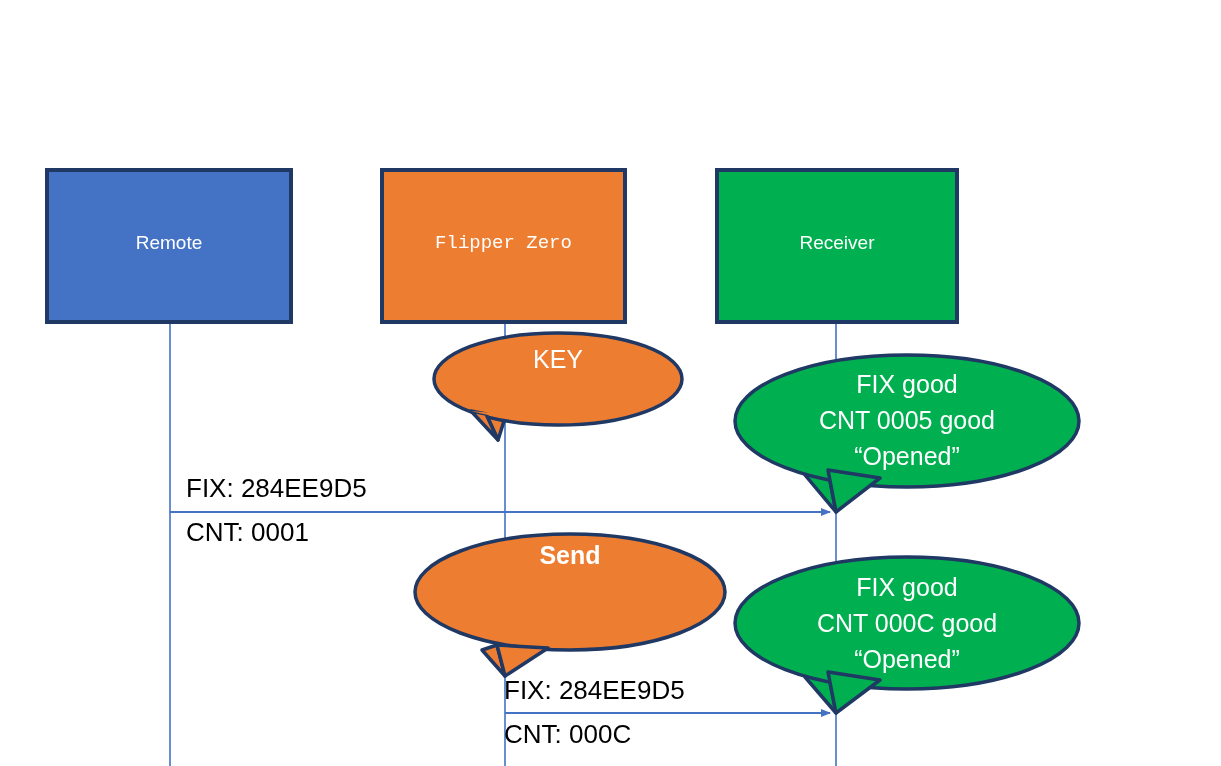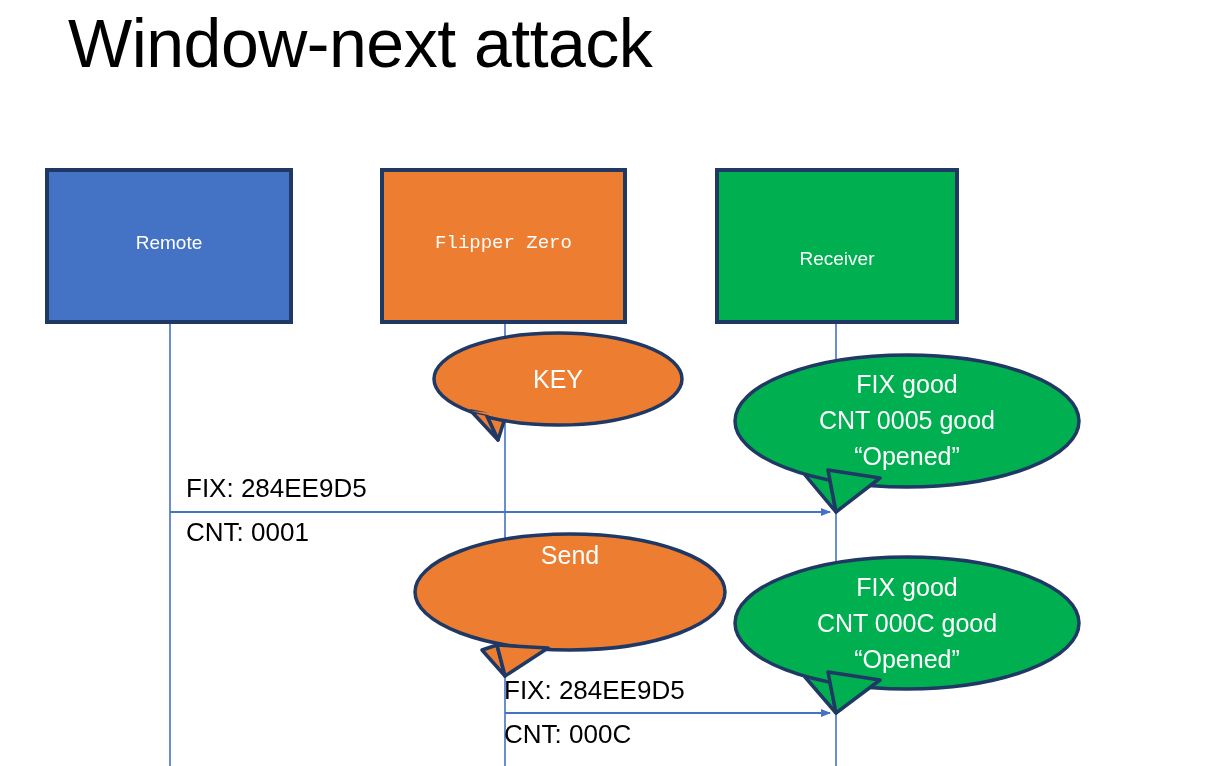--- a/index.html
+++ b/index.html
@@ -93,37 +93,36 @@
     <g>
       <path d="M 836 713 L 828 672 L 805 677 Z" fill="#00B050" stroke="#1F3864" stroke-width="3.5" stroke-linejoin="round"></path>
       <ellipse cx="907" cy="623" rx="172" ry="66" fill="#00B050" stroke="#1F3864" stroke-width="3.5"></ellipse>
       <path d="M 836 713 L 880 680 L 828 672 Z" fill="#00B050" stroke="#1F3864" stroke-width="3.5" stroke-linejoin="round"></path>
     </g>
 
     <line x1="170" y1="512" x2="830" y2="512" stroke="#4472C4" stroke-width="1.8" marker-end="url(#arrowhead)"></line>
     <line x1="505" y1="713" x2="830" y2="713" stroke="#4472C4" stroke-width="1.8" marker-end="url(#arrowhead)"></line>
   </svg>
 
-  <div class="title">Window-next attack</div>
 
   <div class="actor-label" style="left:47px; top:232px; width:244px;">Remote</div>
   <div class="actor-label" style="left:382px; top:232px; width:243px;font-family:Liberation Mono, monospace;">Flipper Zero</div>
-  <div class="actor-label" style="left:717px; top:232px; width:240px;margin-top:16px;">Receiver</div>
+  <div class="actor-label" style="left:717px; top:232px; width:240px;">Receiver</div>
 
-  <div class="bubble-text" style="left:434px; top:341px; width:248px;margin-top:20px;">
+  <div class="bubble-text" style="left:434px; top:341px; width:248px;">
     <div>KEY</div>
   </div>
 
   <div class="bubble-text" style="left:735px; top:366px; width:344px;">
     <div>FIX good</div>
     <div>CNT 0005 good</div>
     <div>“Opened”</div>
   </div>
 
-  <div class="bubble-text" style="left:415px; top:537px; width:310px;">
+  <div class="bubble-text" style="left:415px; top:537px; width:310px;font-weight:bold;">
     <div>Send</div>
   </div>
 
   <div class="bubble-text" style="left:735px; top:569px; width:344px;">
     <div>FIX good</div>
     <div>CNT 000C good</div>
     <div>“Opened”</div>
   </div>
 
   <div class="msg-label" style="left:186px; top:473px;">FIX: 284EE9D5</div>

